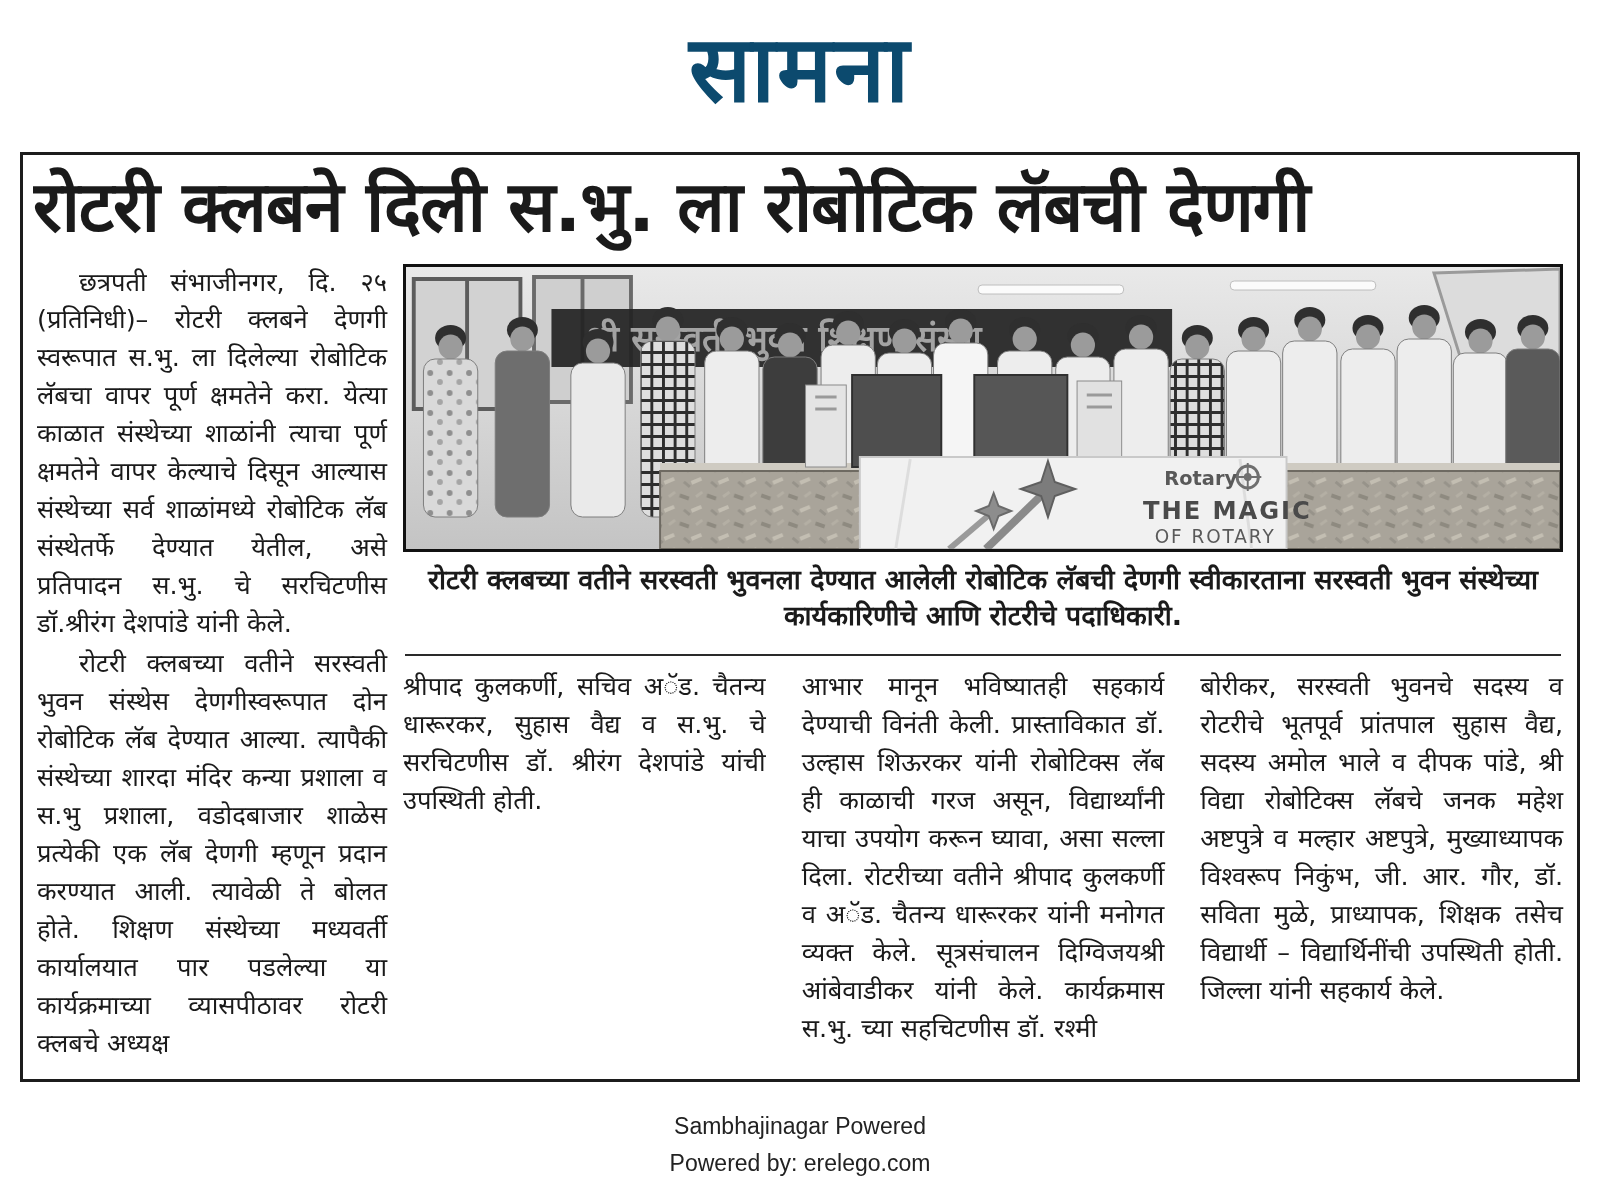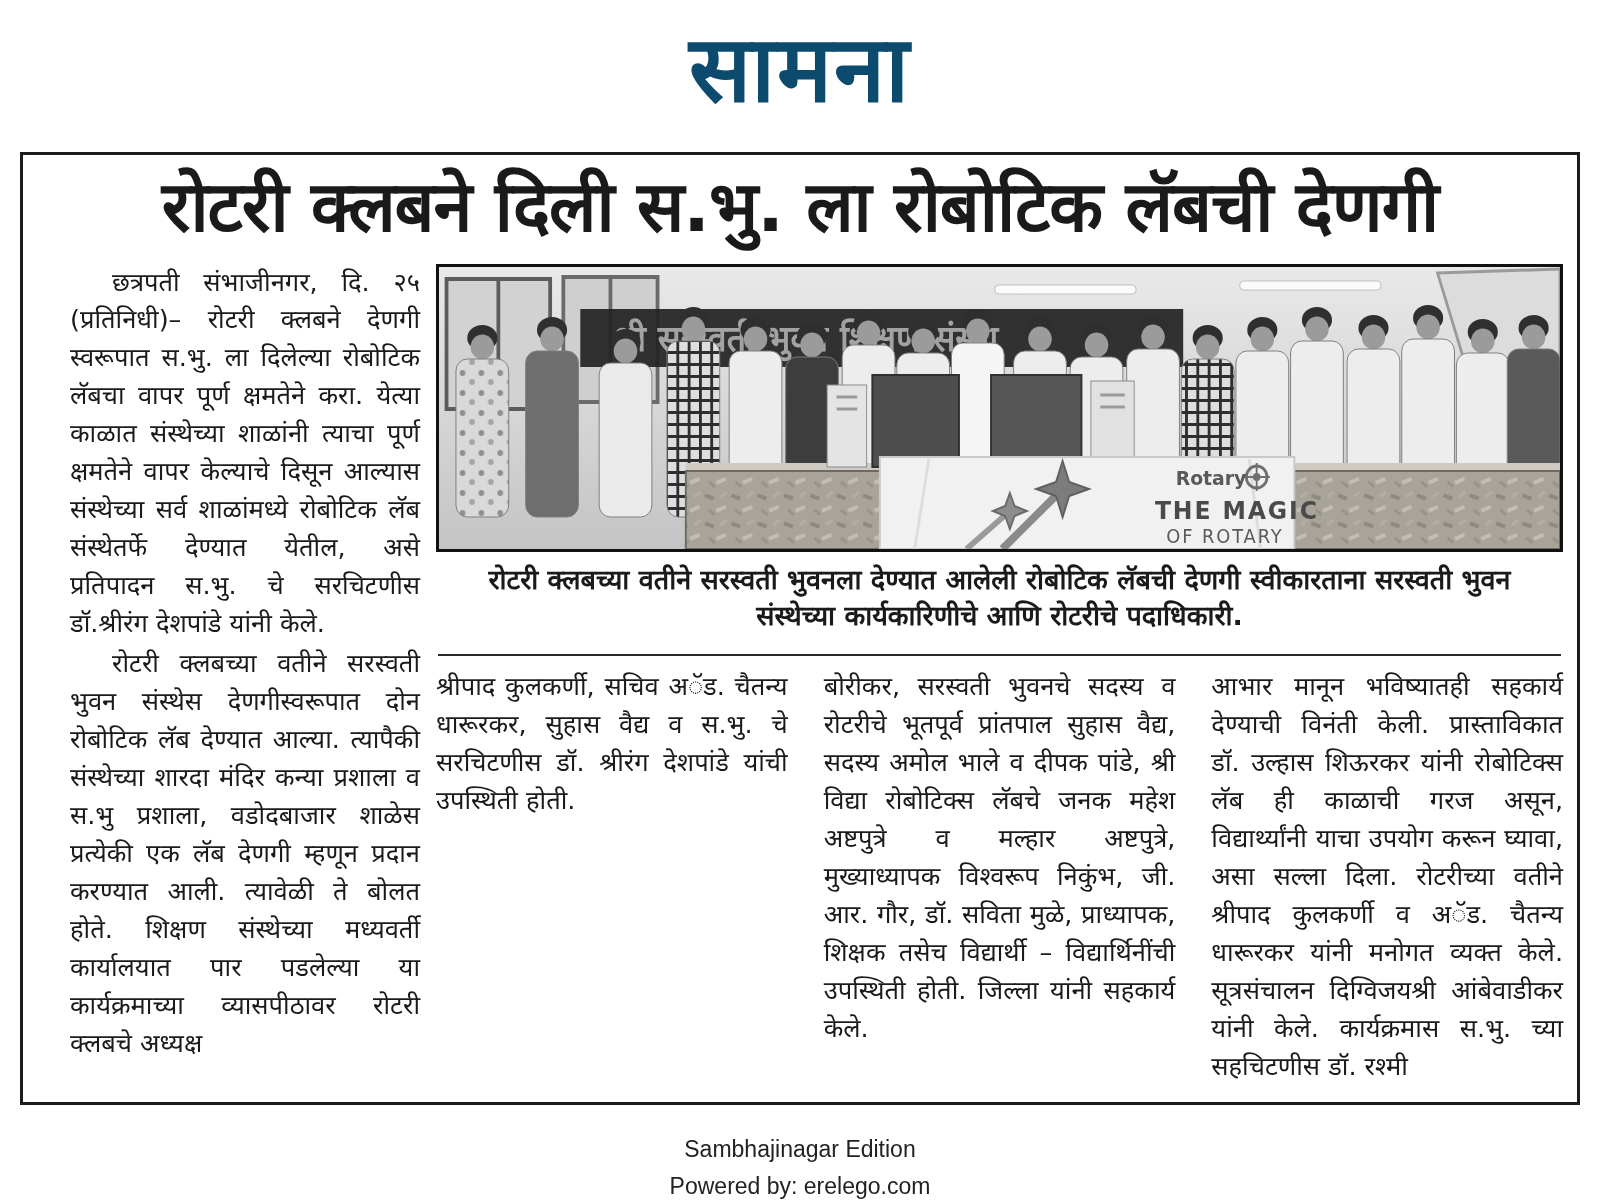--- a/index.html
+++ b/index.html
@@ -7,28 +7,28 @@
   .masthead{ text-align:center; padding-top:22px; height:120px; }
   .masthead .title{
     display:inline-block; font-size:92px; font-weight:800; line-height:1.05;
     color:#0c4a6e; letter-spacing:2px; font-family:"DejaVu Sans",sans-serif;
   }
   .article-box{
     margin:10px 20px 0 20px; border:3px solid #1c1c1c; background:#fff;
     padding:6px 10px 4px 10px; box-sizing:border-box;
   }
   .headline{
-    font-size:70px; font-weight:800; text-align:center; letter-spacing:-1px;
+    font-size:70px; font-weight:800; letter-spacing:-1px;
     padding:6px 0 16px 0; line-height:1.15; white-space:nowrap; overflow:hidden;
   }
   .content{ display:flex; gap:16px; padding:0 4px 10px 4px; }
   .col{ font-size:25.5px; line-height:1.49; text-align:justify; }
   .col p{ margin:0 0 2px 0; }
   .col p.indent{ text-indent:42px; }
-  .col1{ flex:0 0 350px;margin-left:33px; }
+  .col1{ flex:0 0 350px; }
   .right-region{ flex:1; min-width:0; }
   .photo-frame{
     border:3px solid #111; height:282px; background:#d8d8d8; overflow:hidden;
   }
   .photo-frame svg{ display:block; width:100%; height:100%; }
   .caption{
     font-weight:800; font-size:27px; line-height:1.35; text-align:center;
     padding:10px 14px 20px 14px;
   }
   .caption-rule{ border-top:2px solid #2a2a2a; margin:0 2px; }
@@ -243,26 +243,26 @@
       </div>
 
       <div class="caption">रोटरी क्लबच्या वतीने सरस्वती भुवनला देण्यात आलेली रोबोटिक लॅबची देणगी स्वीकारताना सरस्वती भुवन संस्थेच्या कार्यकारिणीचे आणि रोटरीचे पदाधिकारी.</div>
       <div class="caption-rule"></div>
 
       <div class="lower-cols">
         <div class="col">
           <p>श्रीपाद कुलकर्णी, सचिव अॅड. चैतन्य धारूरकर, सुहास वैद्य व स.भु. चे सरचिटणीस डॉ. श्रीरंग देशपांडे यांची उपस्थिती होती.</p>
         </div>
         <div class="col">
-          <p>बोरीकर, सरस्वती भुवनचे सदस्य व रोटरीचे भूतपूर्व प्रांतपाल सुहास वैद्य, सदस्य अमोल भाले व दीपक पांडे, श्री विद्या रोबोटिक्स लॅबचे जनक महेश अष्टपुत्रे व मल्हार अष्टपुत्रे, मुख्याध्यापक विश्वरूप निकुंभ, जी. आर. गौर, डॉ. सविता मुळे, प्राध्यापक, शिक्षक तसेच विद्यार्थी – विद्यार्थिनींची उपस्थिती होती. जिल्ला यांनी सहकार्य केले.</p>
+          <p>आभार मानून भविष्यातही सहकार्य देण्याची विनंती केली. प्रास्ताविकात डॉ. उल्हास शिऊरकर यांनी रोबोटिक्स लॅब ही काळाची गरज असून, विद्यार्थ्यांनी याचा उपयोग करून घ्यावा, असा सल्ला दिला. रोटरीच्या वतीने श्रीपाद कुलकर्णी व अॅड. चैतन्य धारूरकर यांनी मनोगत व्यक्त केले. सूत्रसंचालन दिग्विजयश्री आंबेवाडीकर यांनी केले. कार्यक्रमास स.भु. च्या सहचिटणीस डॉ. रश्मी</p>
         </div>
         <div class="col">
-          <p>आभार मानून भविष्यातही सहकार्य देण्याची विनंती केली. प्रास्ताविकात डॉ. उल्हास शिऊरकर यांनी रोबोटिक्स लॅब ही काळाची गरज असून, विद्यार्थ्यांनी याचा उपयोग करून घ्यावा, असा सल्ला दिला. रोटरीच्या वतीने श्रीपाद कुलकर्णी व अॅड. चैतन्य धारूरकर यांनी मनोगत व्यक्त केले. सूत्रसंचालन दिग्विजयश्री आंबेवाडीकर यांनी केले. कार्यक्रमास स.भु. च्या सहचिटणीस डॉ. रश्मी</p>
+          <p>बोरीकर, सरस्वती भुवनचे सदस्य व रोटरीचे भूतपूर्व प्रांतपाल सुहास वैद्य, सदस्य अमोल भाले व दीपक पांडे, श्री विद्या रोबोटिक्स लॅबचे जनक महेश अष्टपुत्रे व मल्हार अष्टपुत्रे, मुख्याध्यापक विश्वरूप निकुंभ, जी. आर. गौर, डॉ. सविता मुळे, प्राध्यापक, शिक्षक तसेच विद्यार्थी – विद्यार्थिनींची उपस्थिती होती. जिल्ला यांनी सहकार्य केले.</p>
         </div>
       </div>
     </div>
   </div>
 </div>
 
 <div class="footer">
-  <div>Sambhajinagar Edition</div>
+  <div>Sambhajinagar Powered</div>
   <div>Powered by: erelego.com</div>
 </div>
 
 </body></html>

